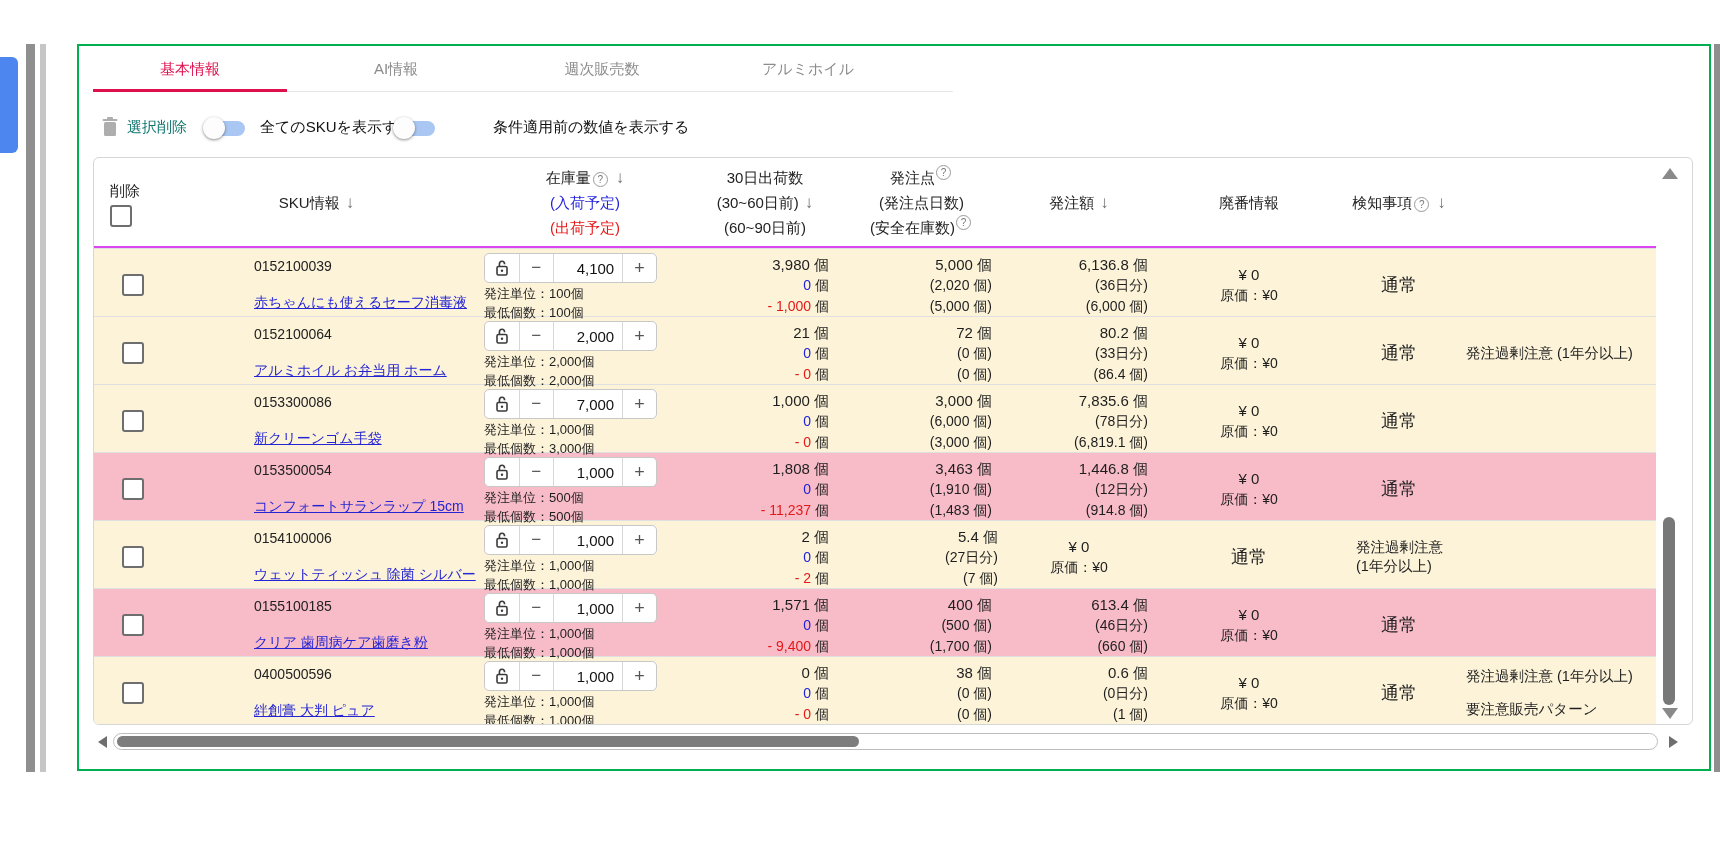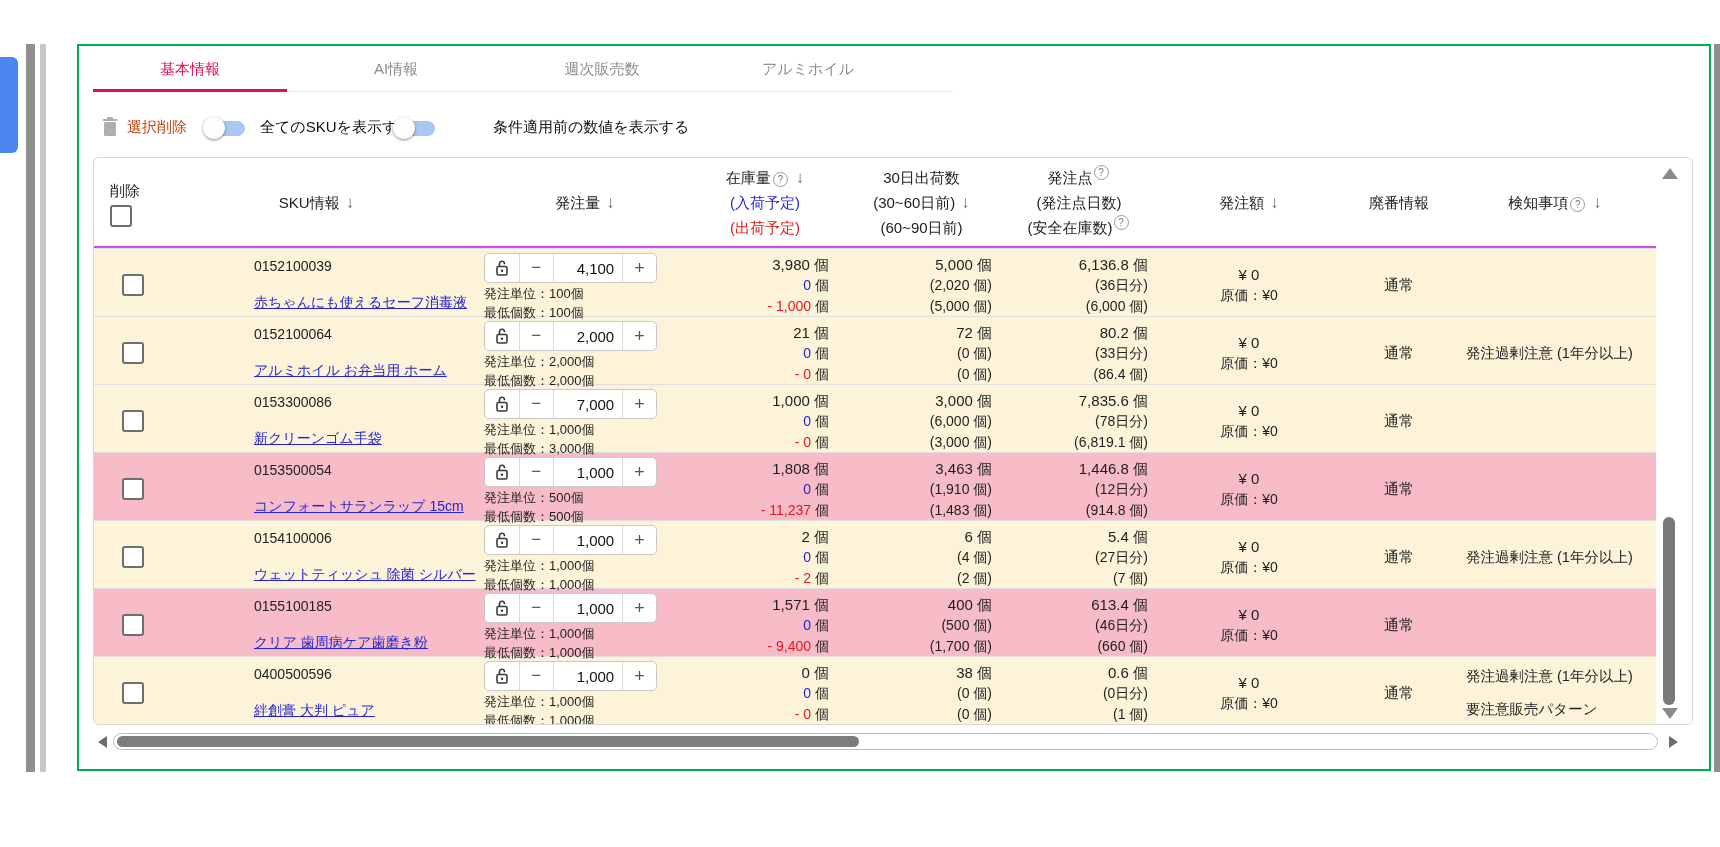--- a/index.html
+++ b/index.html
@@ -28,21 +28,21 @@
 
   
   .tabs { position:absolute; left:14px; top:2px; width:860px; height:44px; display:flex; border-bottom:1px solid #e6e6e6;gap:12px; }
   .tab { width:194px; text-align:center; line-height:42px; font-size:15px; color:#8c8c8c; cursor:pointer; position:relative; }
   .tab.active { color:#e0104d; }
   .tab.active::after { content:""; position:absolute; left:0; right:0; bottom:-1px; height:3px; background:#e0104d; }
 
   
   .toolbar { position:absolute; left:0; top:62px; width:1600px; height:40px; }
   .trash { position:absolute; left:21px; top:8px; width:20px; height:22px; }
-  .del-label { position:absolute; left:48px; top:10px; font-size:15px; color:#c2410c; }
+  .del-label { position:absolute; left:48px; top:10px; font-size:15px; color:#0f766e; }
   .switch { position:absolute; top:8px; width:48px; height:24px; cursor:pointer; }
   .switch .track { position:absolute; left:7px; top:5px; width:35px; height:15px; border-radius:8px; background:#a9c7f2; }
   .switch .knob { position:absolute; left:0; top:1px; width:22px; height:22px; border-radius:50%;
     background:#fdfdfd; box-shadow:0 1px 3px rgba(0,0,0,.45); }
   .sw1 { left:124px; } .sw2 { left:314px; }
   .sw-label { position:absolute; top:10px; font-size:15px; color:#111; }
   .swl1 { left:181px; } .swl2 { left:371px;margin-left:43px; }
 
   
   .tbl { position:absolute; left:14px; top:111px; width:1600px; height:568px;
@@ -75,21 +75,21 @@
   .seg-val { width:70px; justify-content:flex-end; padding-right:8px; font-size:15px; color:#111; }
   .seg-plus { width:34px; font-size:18px; color:#555; cursor:pointer; }
   .qline { font-size:13px; line-height:17px; color:#1e1e1e; margin-top:2px; }
   .c-stock { text-align:right; padding-right:10px; line-height:21px; font-size:14px; }
   .c-stock .main { font-size:15px; }
   .c-ship { text-align:right; padding-right:12px; line-height:21px; font-size:14px; }
   .c-ship .main, .c-point .main { font-size:15px; }
   .c-point { text-align:right; padding-right:6px; line-height:21px; font-size:14px; }
   .c-amount { text-align:center; line-height:20px; font-size:14px; }
   .c-amount .main { font-size:15px; }
-  .c-status { text-align:center; font-size:15px; }
+  .c-status { text-align:center; font-size:18px; }
   .c-alerts { padding-left:12px; gap:14px; font-size:14.5px; }
 
   
   .tri-up { position:absolute; left:1583px; top:122px; width:0; height:0;
     border-left:8px solid transparent; border-right:8px solid transparent; border-bottom:11px solid #8a8a8a; cursor:pointer; }
   .tri-down { position:absolute; left:1583px; top:662px; width:0; height:0;
     border-left:8px solid transparent; border-right:8px solid transparent; border-top:11px solid #8a8a8a; cursor:pointer; }
   .vthumb { position:absolute; left:1584px; top:471px; width:12px; height:188px; background:#787878; border-radius:6px; cursor:pointer; }
   .hbar { position:absolute; left:34px; top:687px; width:1545px; height:17px;
     border:1px solid #bdbdbd; border-radius:9px; background:#fff; }
@@ -141,23 +141,20 @@
     <div class="tbl">
       <div class="grid thead">
         <div class="th th-del">
           <span>削除</span>
           <span class="cb" style="margin-top:2px"></span>
         </div>
         <div class="th">
           <span><span>SKU情報</span><span class="sort">↓</span></span>
         </div>
         <div class="th">
-          <span><span>発注量</span><span class="sort">↓</span></span>
-        </div>
-        <div class="th">
           <span><span>在庫量</span><span class="help">?</span><span class="sort">↓</span></span>
           <span class="sub-blue">(入荷予定)</span>
           <span class="sub-red">(出荷予定)</span>
         </div>
         <div class="th">
           <span>30日出荷数</span>
           <span><span>(30~60日前)</span><span class="sort">↓</span></span>
           <span>(60~90日前)</span>
         </div>
         <div class="th">
@@ -395,25 +392,20 @@
         <span class="seg seg-val">1,000</span>
         <span class="seg seg-plus">+</span>
       </div>
       <div class="qline">発注単位：1,000個</div>
       <div class="qline">最低個数：1,000個</div>
     </div>
     <div class="c c-stock">
       <div class="main">2 個</div>
       <div><span class="sub-blue">0</span> <span>個</span></div>
       <div><span class="sub-red">- 2</span> <span>個</span></div>
-    </div>
-    <div class="c c-ship">
-      <div class="main">6 個</div>
-      <div>(4 個)</div>
-      <div>(2 個)</div>
     </div>
     <div class="c c-point">
       <div class="main">5.4 個</div>
       <div>(27日分)</div>
       <div>(7 個)</div>
     </div>
     <div class="c c-amount">
       <div class="main">¥ 0</div>
       <div>原価：¥0</div>
     </div>

